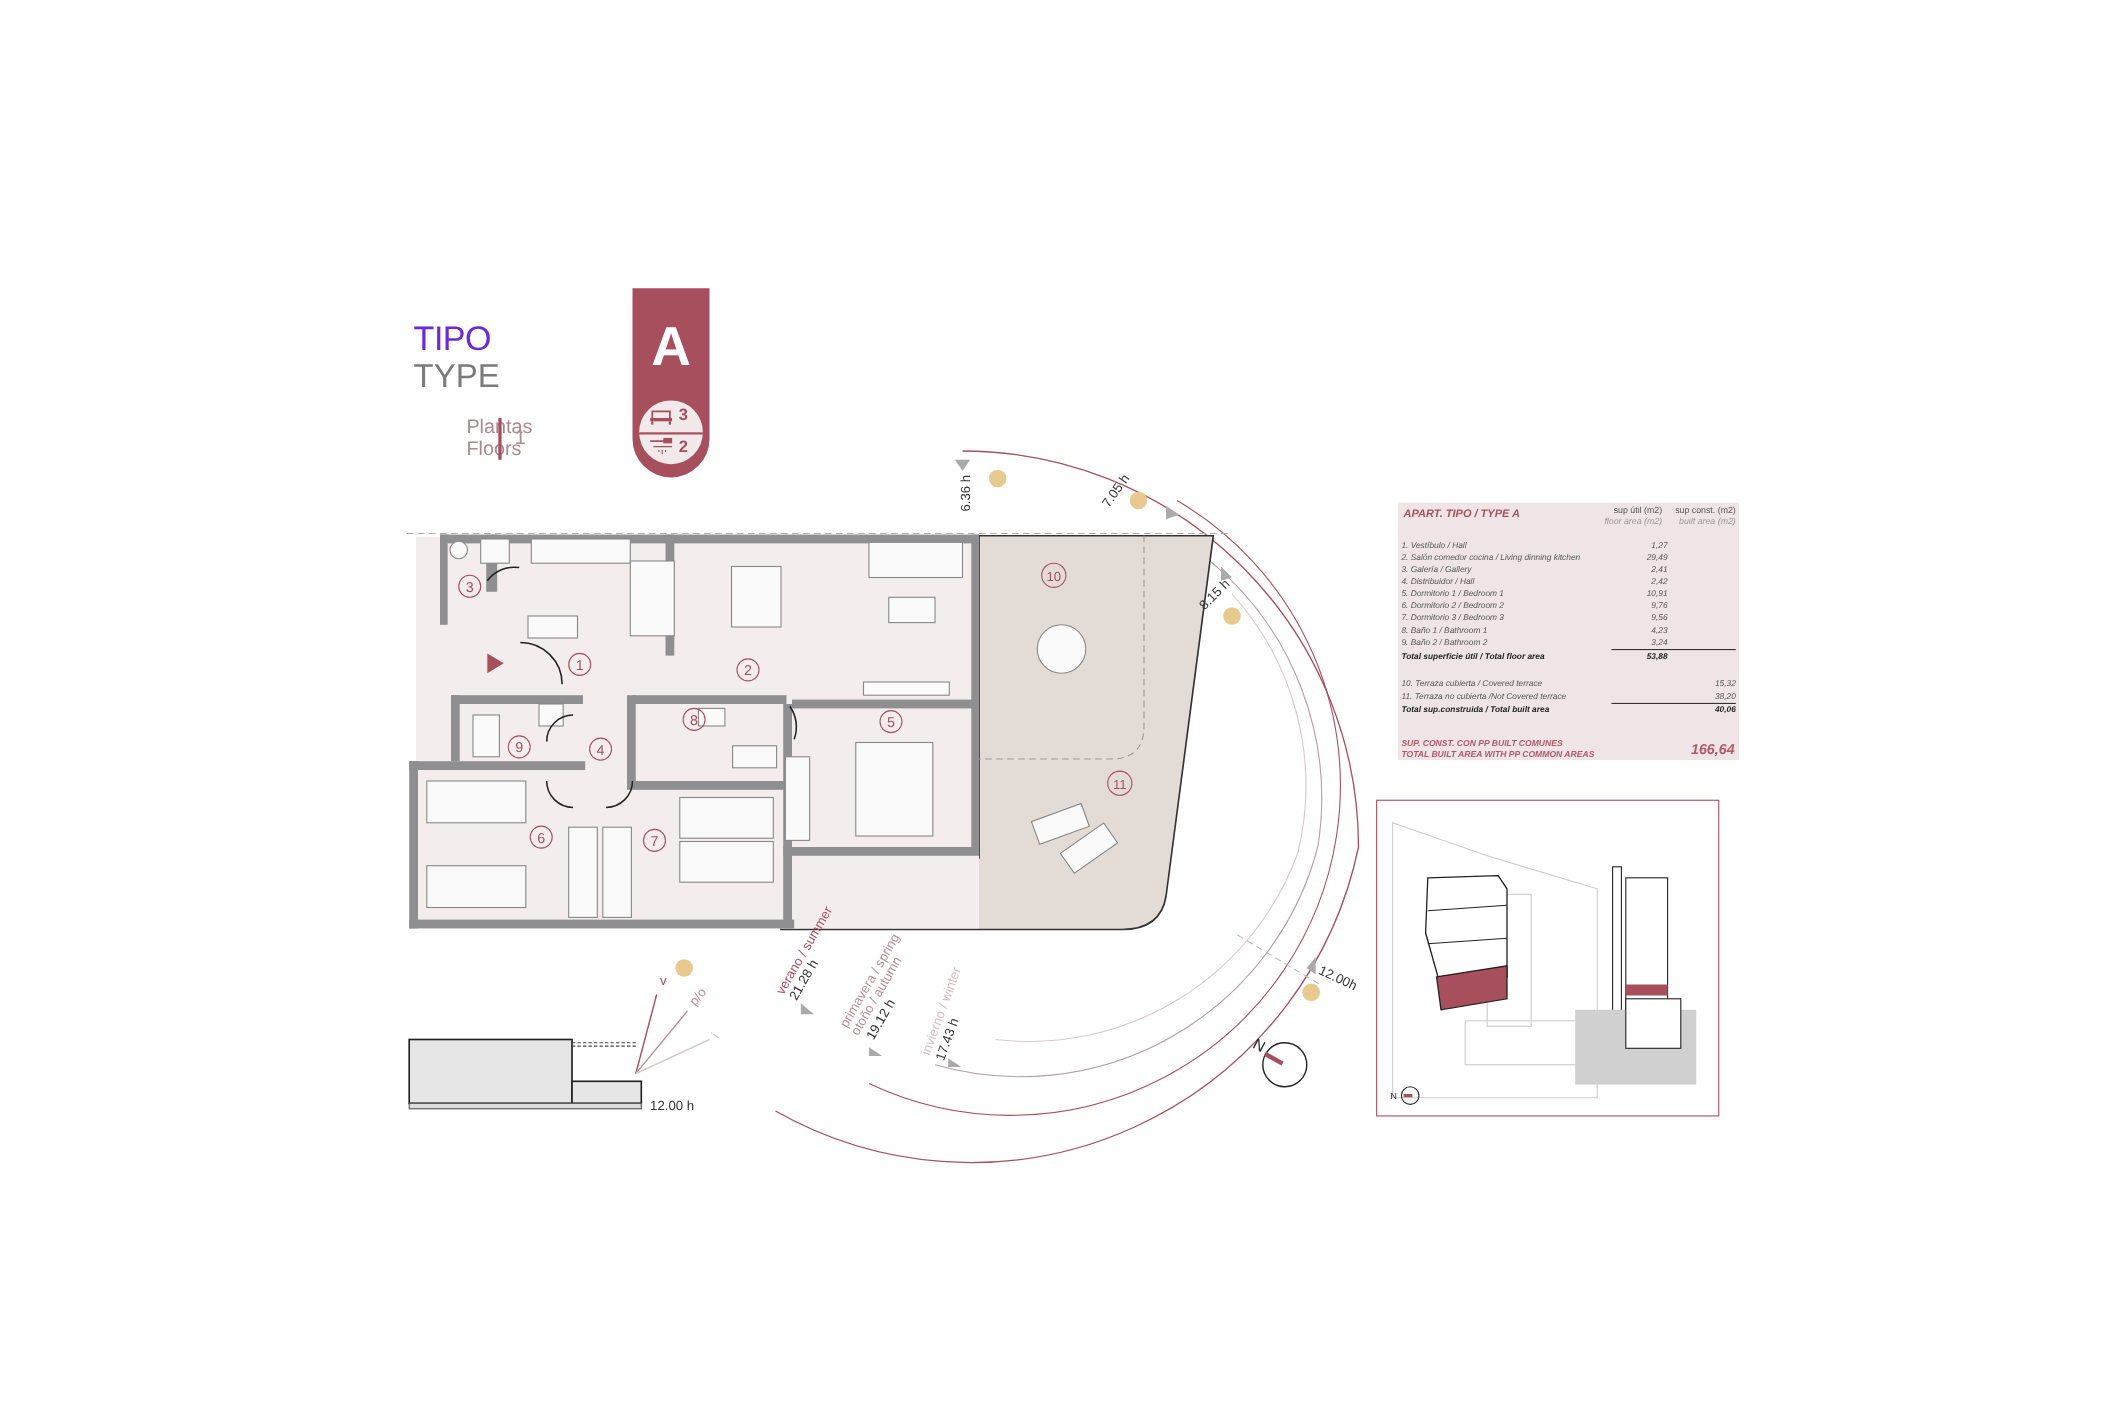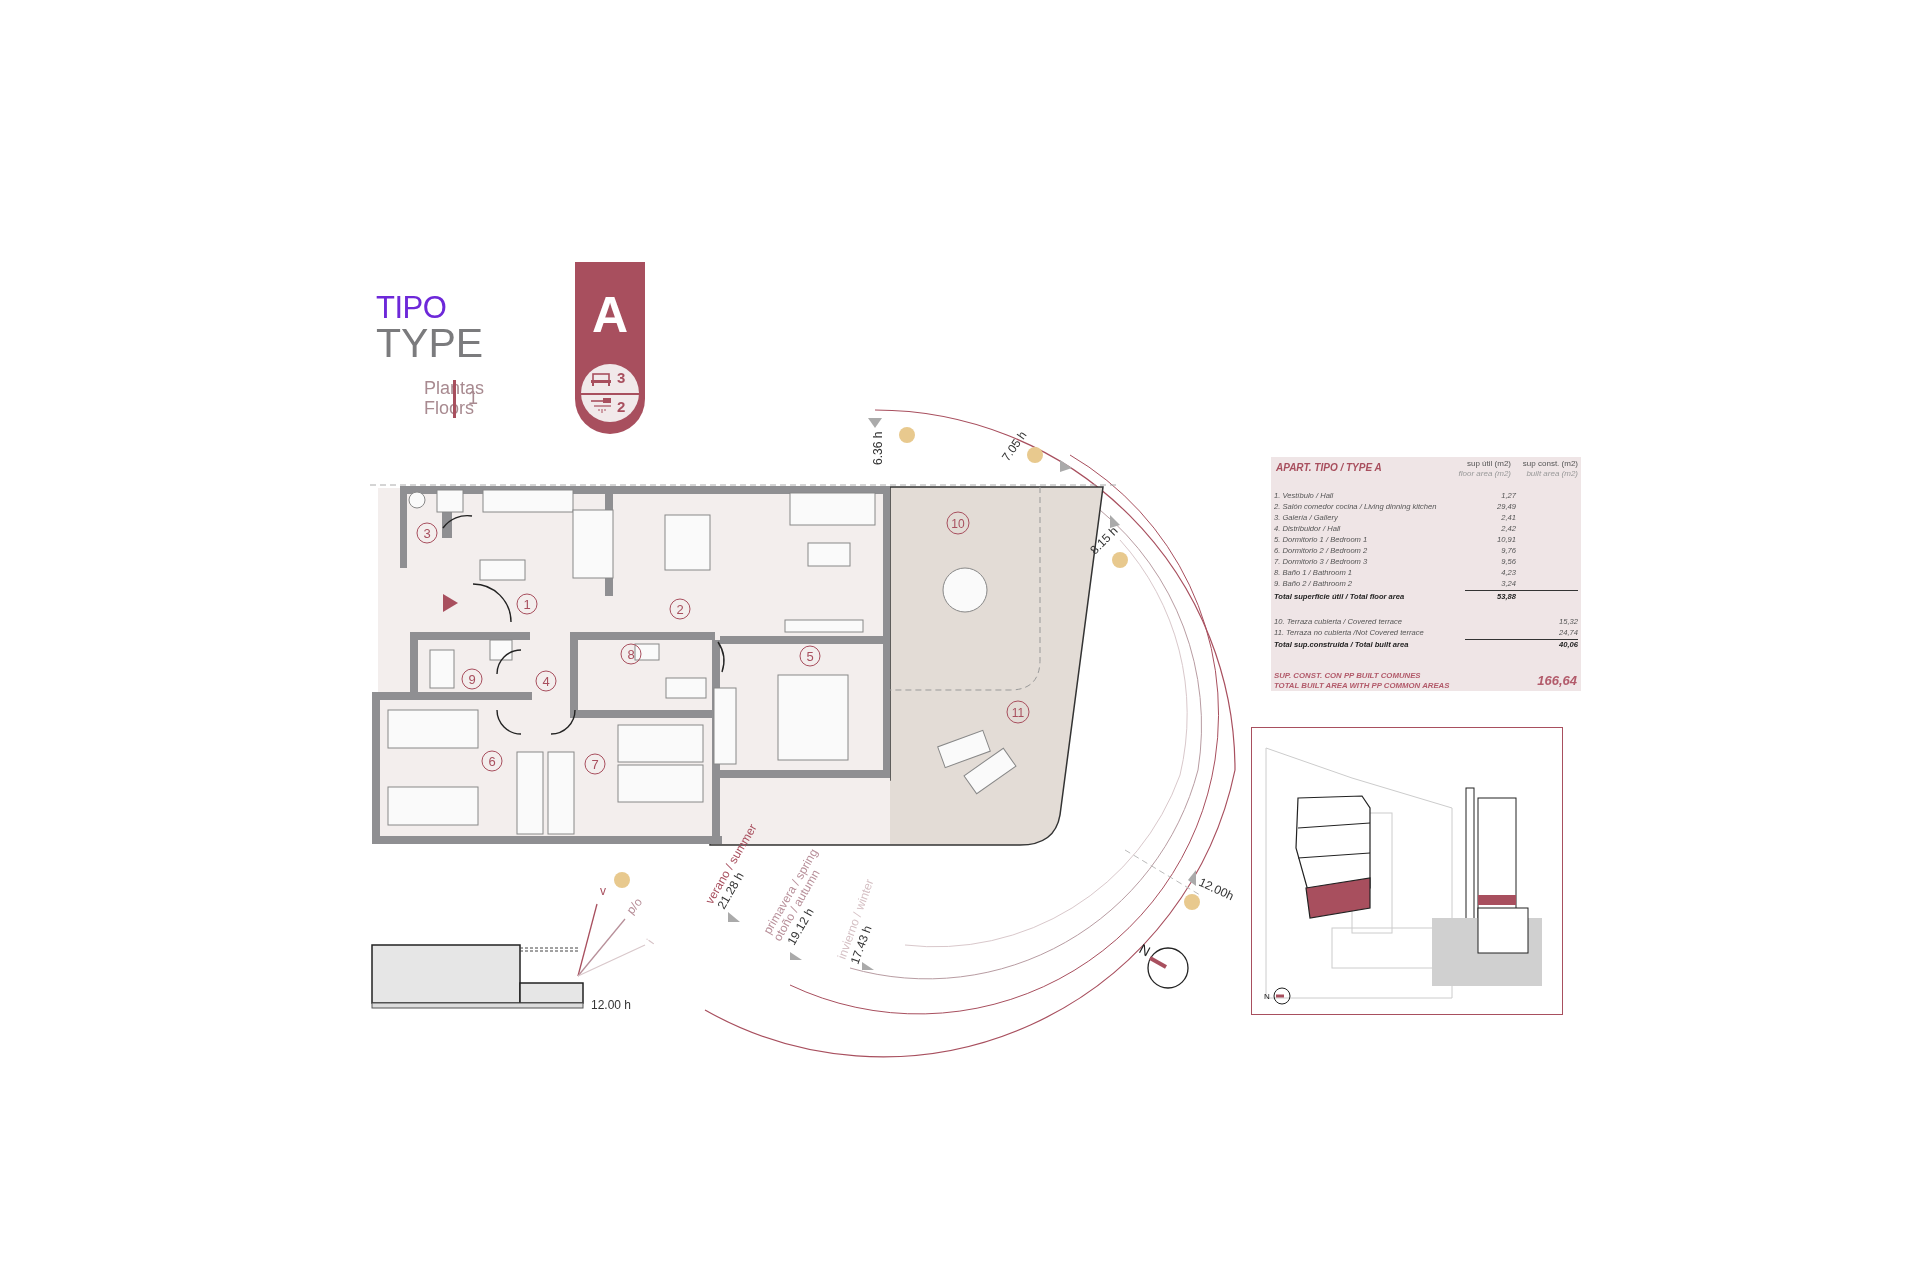--- a/index.html
+++ b/index.html
@@ -1,19 +1,19 @@
 <!DOCTYPE html>
 <html><head>
 <meta charset="utf-8">
 <style>
   html, body { margin:0; padding:0; background:#ffffff; }
   body { width:1920px; height:1280px; position:relative; overflow:hidden; font-family:"Liberation Sans", sans-serif; }
   .abs { position:absolute; }
   .title-tipo { left:376px; top:290px; font-size:31px; font-weight:normal; color:#6d28d9; letter-spacing:-0.5px; line-height:36px; }
-  .title-type { left:376px; top:326px; font-size:41px; color:#7b7b7d; line-height:34px; }
+  .title-type { left:376px; top:326px; font-size:30px; color:#7b7b7d; line-height:34px; }
   .floors-label { left:376px; top:378px; font-size:18px; color:#a88a90; line-height:20px;margin-left:48px; }
   .floors-bar { left:453px; top:380px; width:3px; height:38px; background:#a84f5e; }
   .floors-val { left:468px; top:388px; font-size:18px; color:#a88a90; }
   .badge { left:575px; top:262px; width:70px; height:172px; background:#a84f5e; border-radius:0 0 35px 35px; }
   .badge-letter { left:0; top:28px; width:70px; text-align:center; font-size:50px; font-weight:bold; color:#fff; line-height:50px; }
   .badge-circle { left:6px; top:102px; width:58px; height:58px; border-radius:50%; background:#f1e9ea; }
   .badge-line { left:6px; top:131px; width:58px; height:2px; background:#a84f5e; }
   .badge-num { font-size:15px; color:#a84f5e; font-weight:bold; }
 
   .table-box { left:1251px; top:457px; width:310px; height:234px; background:#efe5e6;margin-left:20px; }
@@ -269,21 +269,21 @@
       <span class="lbl">Total superficie útil / Total floor area</span>
       <span class="v1">53,88</span>
     </div>
 
   <div class="row" style="top:160px">
       <span class="lbl">10. Terraza cubierta / Covered terrace</span>
       <span class="v2">15,32</span>
     </div>
   <div class="row" style="top:171px">
       <span class="lbl">11. Terraza no cubierta /Not Covered terrace</span>
-      <span class="v2">24,74</span>
+      <span class="v2">38,20</span>
     </div>
   <div class="abs" style="left:194px;top:182px;width:113px;height:1px;background:#333"></div>
   <div class="row total" style="top:183px">
       <span class="lbl">Total sup.construida / Total built area</span>
       <span class="v2">40,06</span>
     </div>
 
   <div class="abs pp" style="left:3px;top:214px">SUP. CONST. CON PP BUILT COMUNES</div>
   <div class="abs pp" style="left:3px;top:224px">TOTAL BUILT AREA WITH PP COMMON AREAS</div>
   <div class="abs pp-val" style="right:4px;top:216px">166,64</div>

